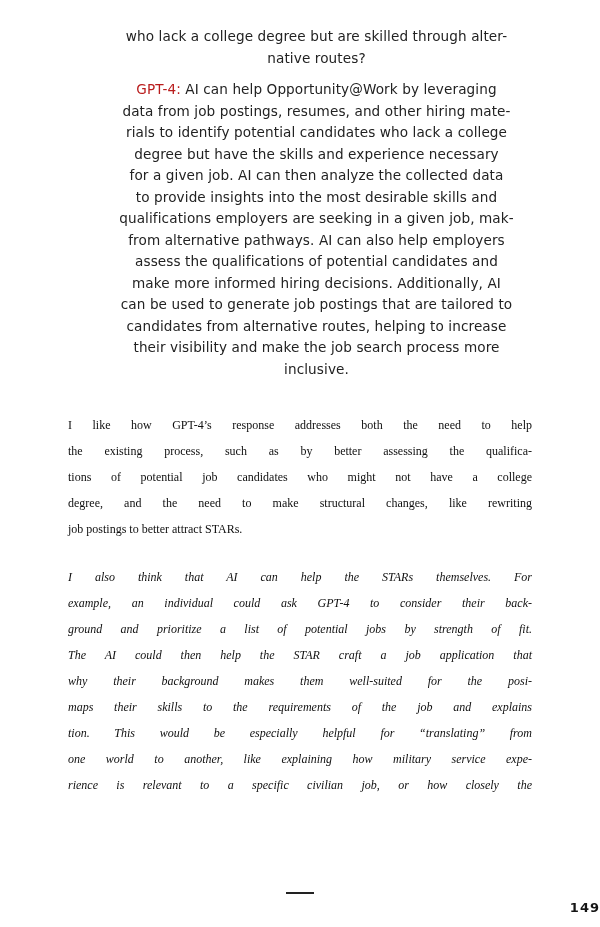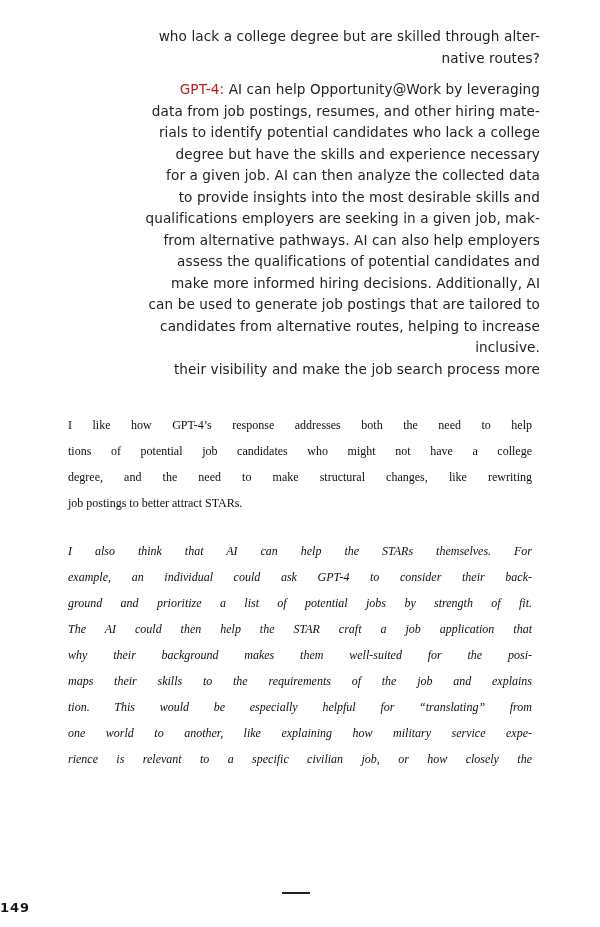--- a/index.html
+++ b/index.html
@@ -38,21 +38,21 @@
     margin-left: 93px;
     margin-right: 60px;
     font-family: "DejaVu Sans", "Liberation Sans", sans-serif;
     font-size: 13.6px;
     line-height: 21.5px;
     color: #222222;
     letter-spacing: 0.1px;
   }
   .excerpt .line {
     white-space: nowrap;
-    text-align: right;
+    text-align: center;
   }
   .question-block {
     margin-top: 26px;
   }
   .answer-block {
     margin-top: 10px;
   }
   .speaker-label {
     font-weight: 400;
     color: #b91c1c;
@@ -74,23 +74,23 @@
   .body-para.last-line-short .line:last-child {
     text-align-last: left;
   }
   .para-1 { margin-top: 32px; }
   .para-2 { margin-top: 22px; font-style: italic; }
 
   
   .page-footer {
     position: absolute;
     left: 0;
-    right: 8px;
+    right: 0;
     bottom: 38px;
-    text-align: left;
+    text-align: right;
   }
   .footer-rule {
     width: 28px;
     height: 2px;
     background: #222222;
     margin: 0 auto 6px auto;
   }
   .page-number {
     font-family: "DejaVu Sans", "Liberation Sans", sans-serif;
     font-weight: 600;
@@ -117,27 +117,28 @@
         <div class="line">rials to identify potential candidates who lack a college</div>
         <div class="line">degree but have the skills and experience necessary</div>
         <div class="line">for a given job. AI can then analyze the collected data</div>
         <div class="line">to provide insights into the most desirable skills and</div>
         <div class="line">qualifications employers are seeking in a given job, mak-</div>
         <div class="line">from alternative pathways. AI can also help employers</div>
         <div class="line">assess the qualifications of potential candidates and</div>
         <div class="line">make more informed hiring decisions. Additionally, AI</div>
         <div class="line">can be used to generate job postings that are tailored to</div>
         <div class="line">candidates from alternative routes, helping to increase</div>
+        <div class="line">their visibility and make the job search process more</div>
         <div class="line">inclusive.</div>
-        <div class="line">their visibility and make the job search process more</div>
       </div>
   </div>
 
   <div class="body-para para-1 last-line-short">
       <div class="line">I like how GPT-4’s response addresses both the need to help</div>
+      <div class="line">the existing process, such as by better assessing the qualifica-</div>
       <div class="line">tions of potential job candidates who might not have a college</div>
       <div class="line">degree, and the need to make structural changes, like rewriting</div>
       <div class="line">job postings to better attract STARs.</div>
     </div>
 
   <div class="body-para para-2">
       <div class="line">I also think that AI can help the STARs themselves. For</div>
       <div class="line">example, an individual could ask GPT-4 to consider their back-</div>
       <div class="line">ground and prioritize a list of potential jobs by strength of fit.</div>
       <div class="line">The AI could then help the STAR craft a job application that</div>

